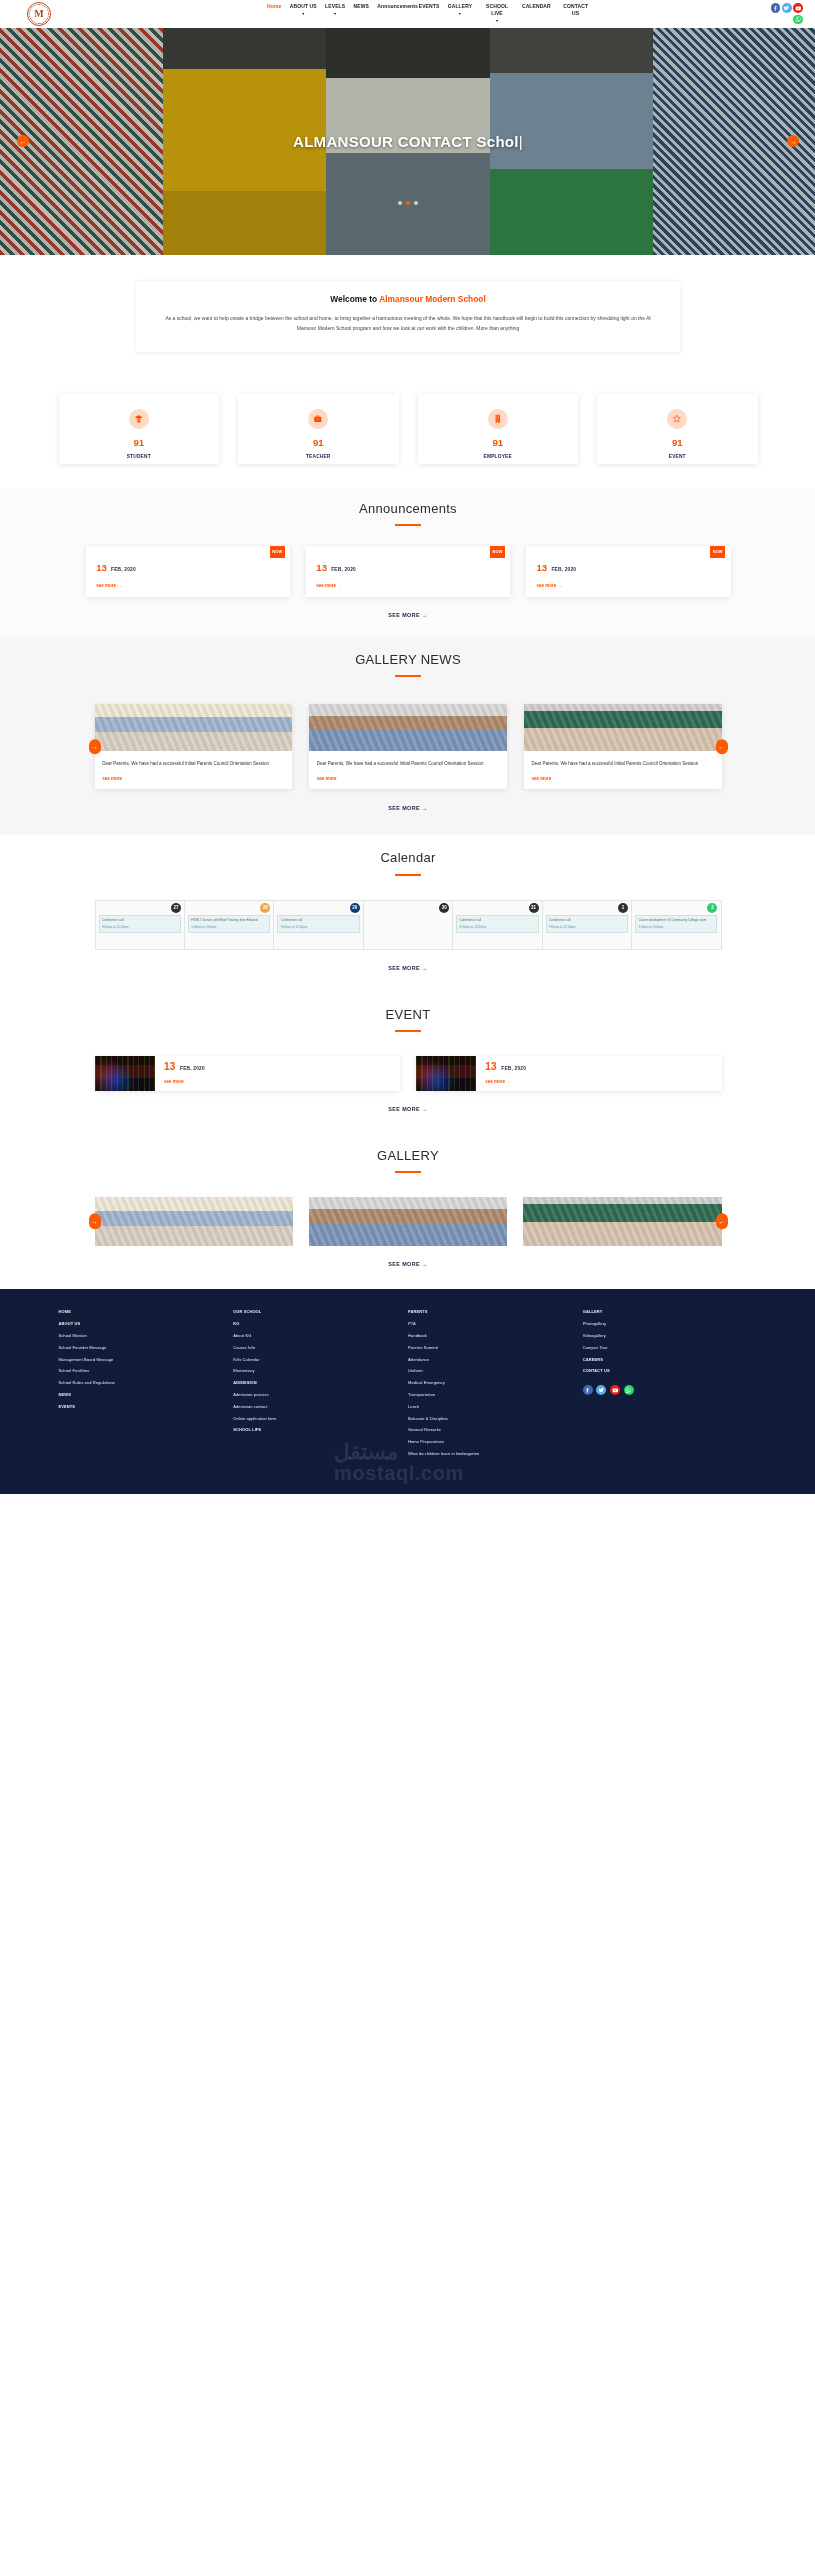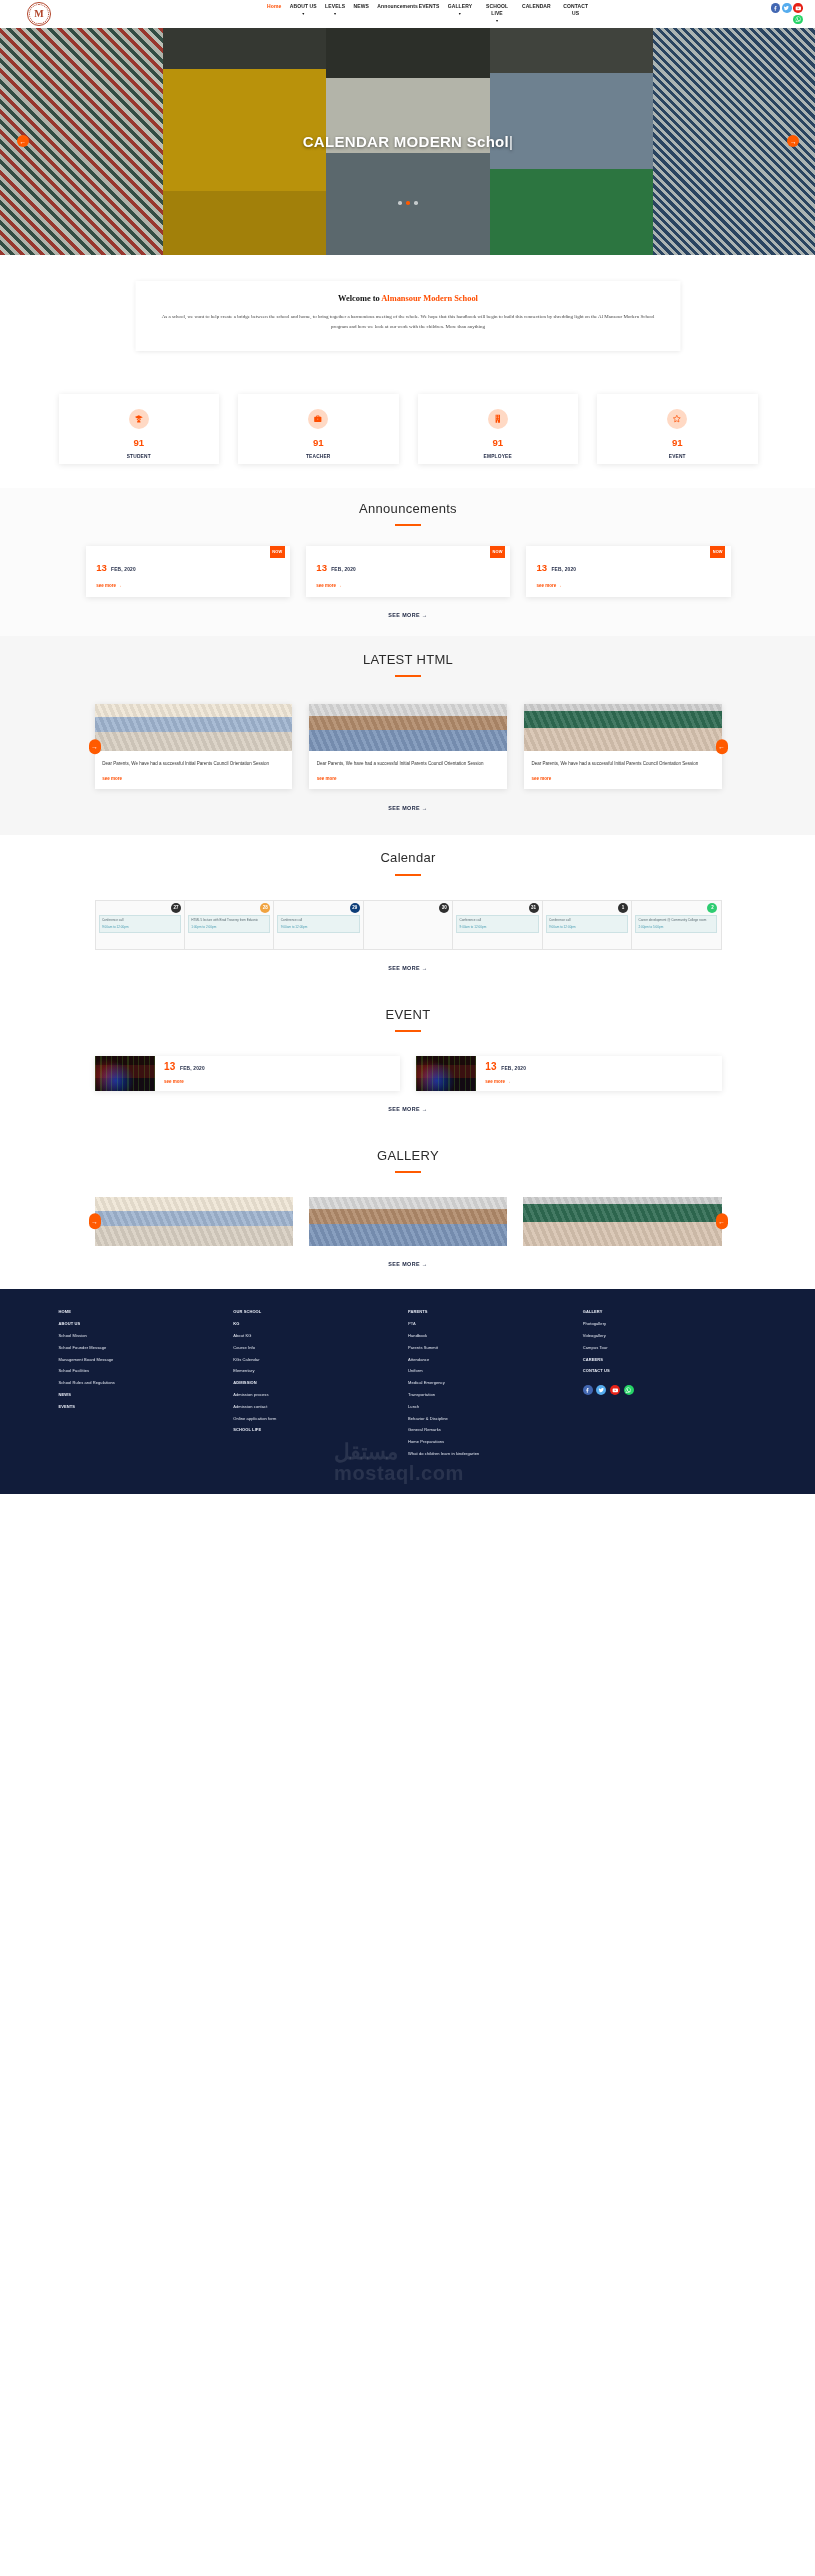--- a/index.html
+++ b/index.html
@@ -127,21 +127,20 @@
   .welcome-wrap { position:relative; }
   .welcome {
     position:absolute;
     top:-113px;
     left:50%; transform:translateX(-50%);
     width: 545px;
     background:#fff;
     padding: 13px 24px 18px;
     box-shadow: 0 0.6px 4.8px rgba(0,0,0,.12);
     text-align:center;
-    font-family:Liberation Serif, serif;
   }
   .welcome h2 { font-size:8.4px; font-weight:700; color:#111; margin-bottom:9.6px; }
   .welcome h2 .hl { color:#ff4d00; }
   .welcome p { font-size:5px; color:#444; line-height:2.05; max-width:514px; margin:0 auto; }
 
   
   .stats-section { padding: 139px 0 24px; background:#fff; }
   .stats {
     width:699px; margin:0 auto;
     display:flex; gap:19px; justify-content:center;
@@ -320,21 +319,21 @@
 <div class="hero">
   <div class="hero-photo">
     <div class="hp p1"></div>
       <div class="hp p2"></div>
       <div class="hp p3"></div>
       <div class="hp p4"></div>
       <div class="hp p5"></div>
   </div>
   <div class="hero-shade"></div>
   <div class="hero-title">
-    <span>CALENDAR MODERN Schol</span><span class="caret-bar">|</span>
+    <span>ALMANSOUR CONTACT Schol</span><span class="caret-bar">|</span>
   </div>
   <div class="hero-arrow left">←</div>
   <div class="hero-arrow right">→</div>
   <div class="hero-dots" id="hero-dots">
       <div class="dot"></div>
       <div class="dot active"></div>
       <div class="dot"></div>
     </div>
 </div>
 
@@ -413,21 +412,21 @@
           <span class="ann-day">13</span>
           <span class="ann-mon">FEB, 2020</span>
         </div>
         <div class="see-more-sm">see more →</div>
       </div>
     </div>
   <div class="see-more-lg">SEE MORE →</div>
 </div>
 
 <div class="news-section">
-  <div class="sec-title caps">LATEST HTML</div>
+  <div class="sec-title caps">GALLERY NEWS</div>
   <div class="sec-rule"></div>
   <div class="news-cards" id="news-cards">
     <div class="carousel-arrow left">→</div>
     <div class="news-card">
         <div class="news-img ph-class">
           <span class="ph-overlay"></span>
         </div>
         <div class="news-body">
           <div class="news-text">Dear Parents, We have had a successful Initial Parents Council Orientation Session</div>
           <div class="news-link">see more</div>

